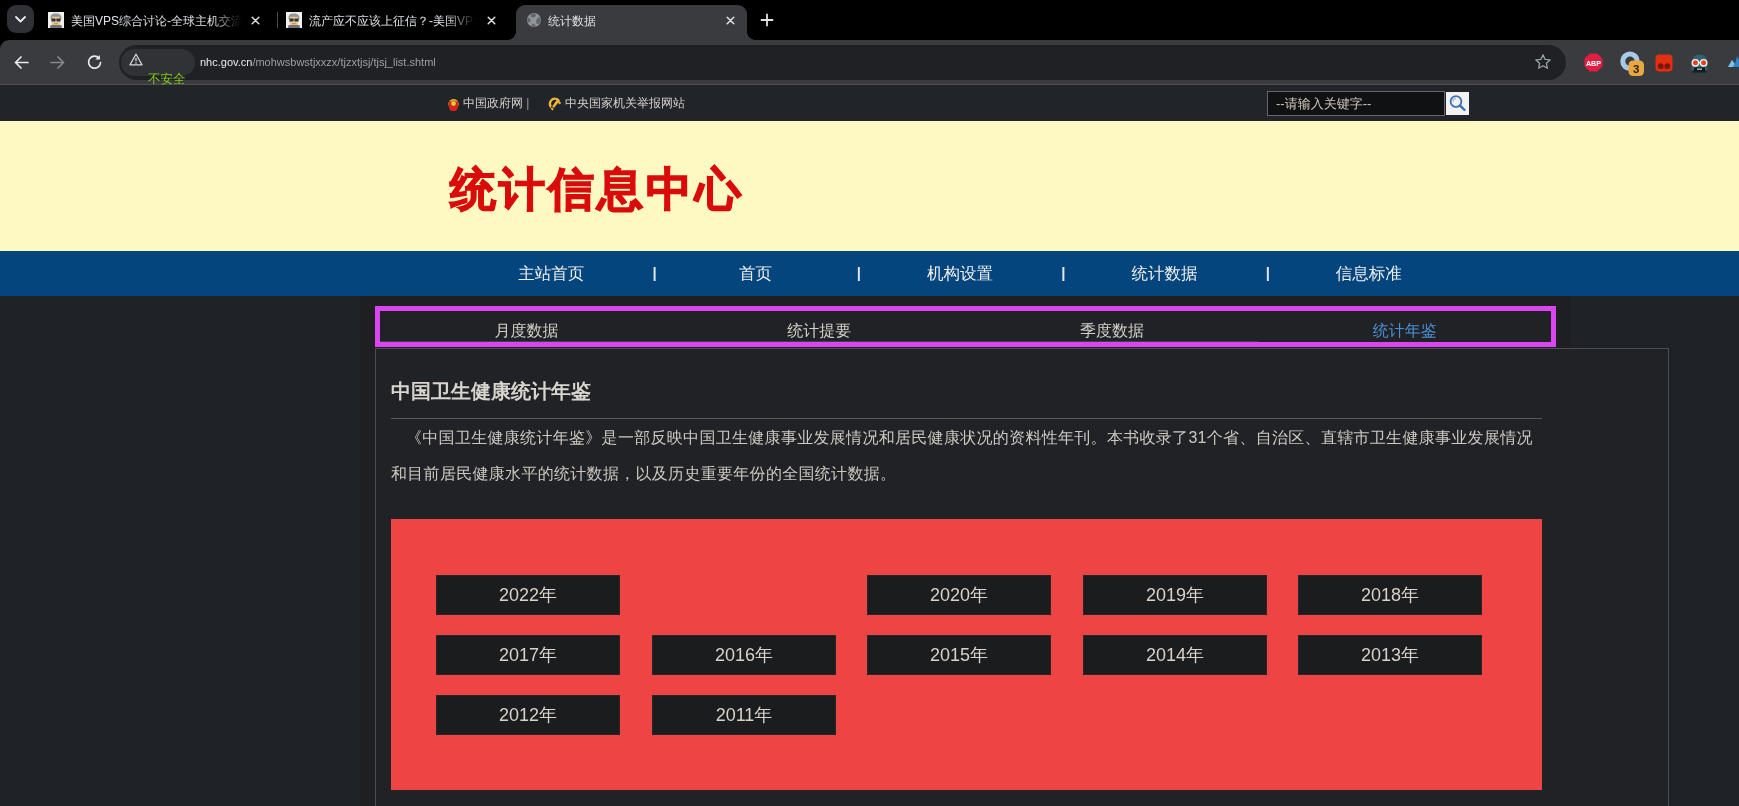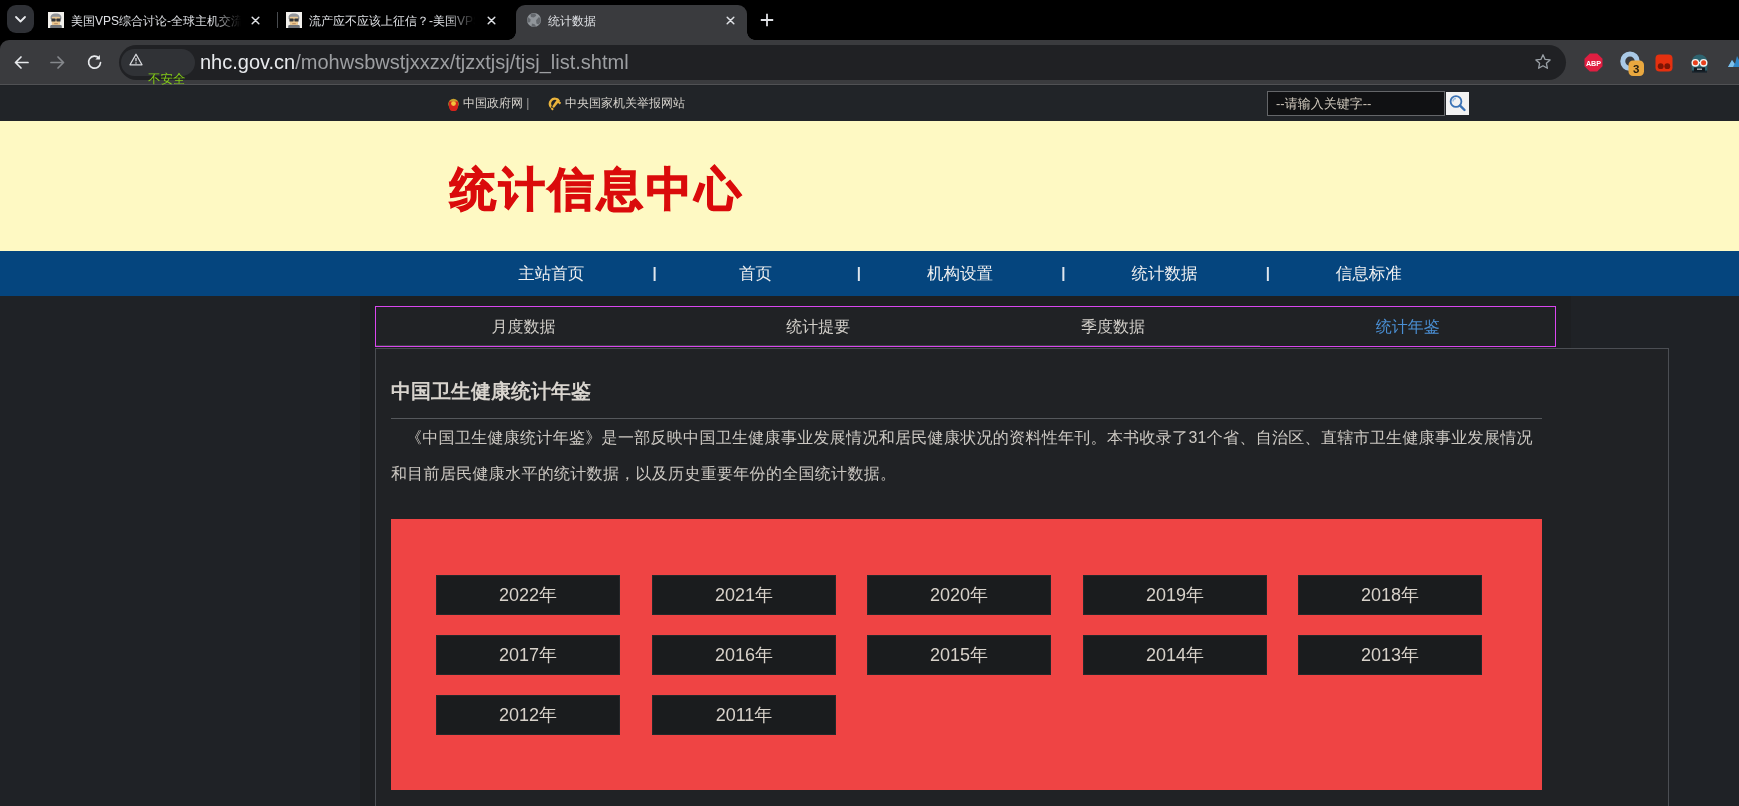--- a/index.html
+++ b/index.html
@@ -9,33 +9,33 @@
 #tabbar{position:absolute;left:0;top:0;width:1739px;height:40px;background:#000}
 #chevbtn{position:absolute;left:7px;top:5px;width:27px;height:28px;border-radius:9px;background:#2f3136}
 .tabtitle{position:absolute;top:13px;font-size:12px;color:#dfe1e5;white-space:nowrap;overflow:hidden}
 .fade-black{position:absolute;top:8px;height:24px;width:28px;background:linear-gradient(to right,rgba(0,0,0,0),#000)}
 #activetab{position:absolute;left:516px;top:5px;width:231px;height:35px;background:#3a3b3e;border-radius:9px 9px 0 0}
 .vsep{position:absolute;top:12px;width:1px;height:16px;background:#494c50}
 
 #toolbar{position:absolute;left:0;top:40px;width:1739px;height:45px;background:#3a3b3e;border-radius:9px 0 0 0;border-bottom:1px solid #505154}
 #omnibox{position:absolute;left:119px;top:5px;width:1447px;height:35px;border-radius:18px;background:#202124}
 #secchip{position:absolute;left:2px;top:4px;height:27px;border-radius:14px;background:#303236;color:#84cc16;font-size:12.5px;line-height:27px;padding:17px 9px 0 27px}
-#urltext{position:absolute;left:81px;top:0;height:20px;line-height:35px;font-size:20px;color:#e8eaed;white-space:nowrap}
+#urltext{position:absolute;left:81px;top:0;height:20px;line-height:35px;font-size:11px;color:#e8eaed;white-space:nowrap}
 #urltext span{color:#9d9fa2}
 
 #page{position:absolute;left:0;top:85px;width:1739px;height:721px;background:#1f2226}
 #utilbar{position:absolute;left:0;top:1px;width:1739px;height:35px;background:#212428;font-size:12px;color:#d6d3cd}
 #banner{position:absolute;left:0;top:36px;width:1739px;height:130px;background:#fef9c3}
 #bigtitle{position:absolute;left:450px;top:38px;font-size:46px;font-weight:bold;color:#da0b0b;letter-spacing:3px;white-space:nowrap;-webkit-text-stroke:1.3px #da0b0b}
 #bluebar{position:absolute;left:0;top:166px;width:1739px;height:45px;background:#05457e}
 #navrow{position:absolute;left:450px;top:0;width:1020px;height:45px;display:flex}
 .navitem{flex:1;text-align:center;line-height:45px;color:#f0f0f0;font-size:16.5px;font-weight:normal}
 .navsep{width:2px;text-align:center;line-height:43px;color:#dfe6ee;font-size:15px;font-weight:bold}
 #column{position:absolute;left:360px;top:211px;width:1211px;height:510px;background:#1d1f22}
-#tabsbox{position:absolute;left:15px;top:10px;width:1181px;height:41px;background:#202225;border:1px solid #d946ef;display:flex}
+#tabsbox{position:absolute;left:15px;top:10px;width:1181px;height:41px;background:#202225;border:5px solid #d946ef;display:flex}
 .stab{flex:1;text-align:center;line-height:39px;font-size:16px;color:#d2cfc9;border-bottom:1px solid #3e4145}
 .stab.active{color:#4a8fd4;border-bottom:none}
 #contentbox{position:absolute;left:15px;top:52px;width:1294px;height:458px;background:#202225;border:1px solid #4b4e53;border-bottom:none}
 #ctitle{position:absolute;left:15px;top:29px;font-size:20px;font-weight:bold;color:#d8d4ce}
 #chr{position:absolute;left:15px;top:69px;width:1151px;height:1px;background:#55585c}
 #cpara{position:absolute;left:15px;top:71px;width:1160px;font-size:16px;line-height:36px;color:#ccc8c2;text-indent:15px;letter-spacing:0.3px}
 #panel{position:absolute;left:15px;top:170px;width:1151px;height:271px;background:#ef4444}
 .ybtn{position:absolute;width:184px;height:40px;background:#1a1c1e;border:1px solid #25272a;color:#d8d2ca;font-size:18px;text-align:center;line-height:38px}
 </style>
 </head>
@@ -190,21 +190,20 @@
       <div class="stab">统计提要</div>
       <div class="stab">季度数据</div>
       <div class="stab active">统计年鉴</div>
     </div>
     <div id="contentbox">
       <div id="ctitle">中国卫生健康统计年鉴</div>
       <div id="chr"></div>
       <div id="cpara">《中国卫生健康统计年鉴》是一部反映中国卫生健康事业发展情况和居民健康状况的资料性年刊。本书收录了31个省、自治区、直辖市卫生健康事业发展情况<br>和目前居民健康水平的统计数据，以及历史重要年份的全国统计数据。</div>
       <div id="panel">
         <div class="ybtn" style="left:45px;top:56px">2022年</div>
-        <div class="ybtn" style="left:261px;top:56px">2021年</div>
         <div class="ybtn" style="left:476px;top:56px">2020年</div>
         <div class="ybtn" style="left:692px;top:56px">2019年</div>
         <div class="ybtn" style="left:907px;top:56px">2018年</div>
         <div class="ybtn" style="left:45px;top:116px">2017年</div>
         <div class="ybtn" style="left:261px;top:116px">2016年</div>
         <div class="ybtn" style="left:476px;top:116px">2015年</div>
         <div class="ybtn" style="left:692px;top:116px">2014年</div>
         <div class="ybtn" style="left:907px;top:116px">2013年</div>
         <div class="ybtn" style="left:45px;top:176px">2012年</div>
         <div class="ybtn" style="left:261px;top:176px">2011年</div>

